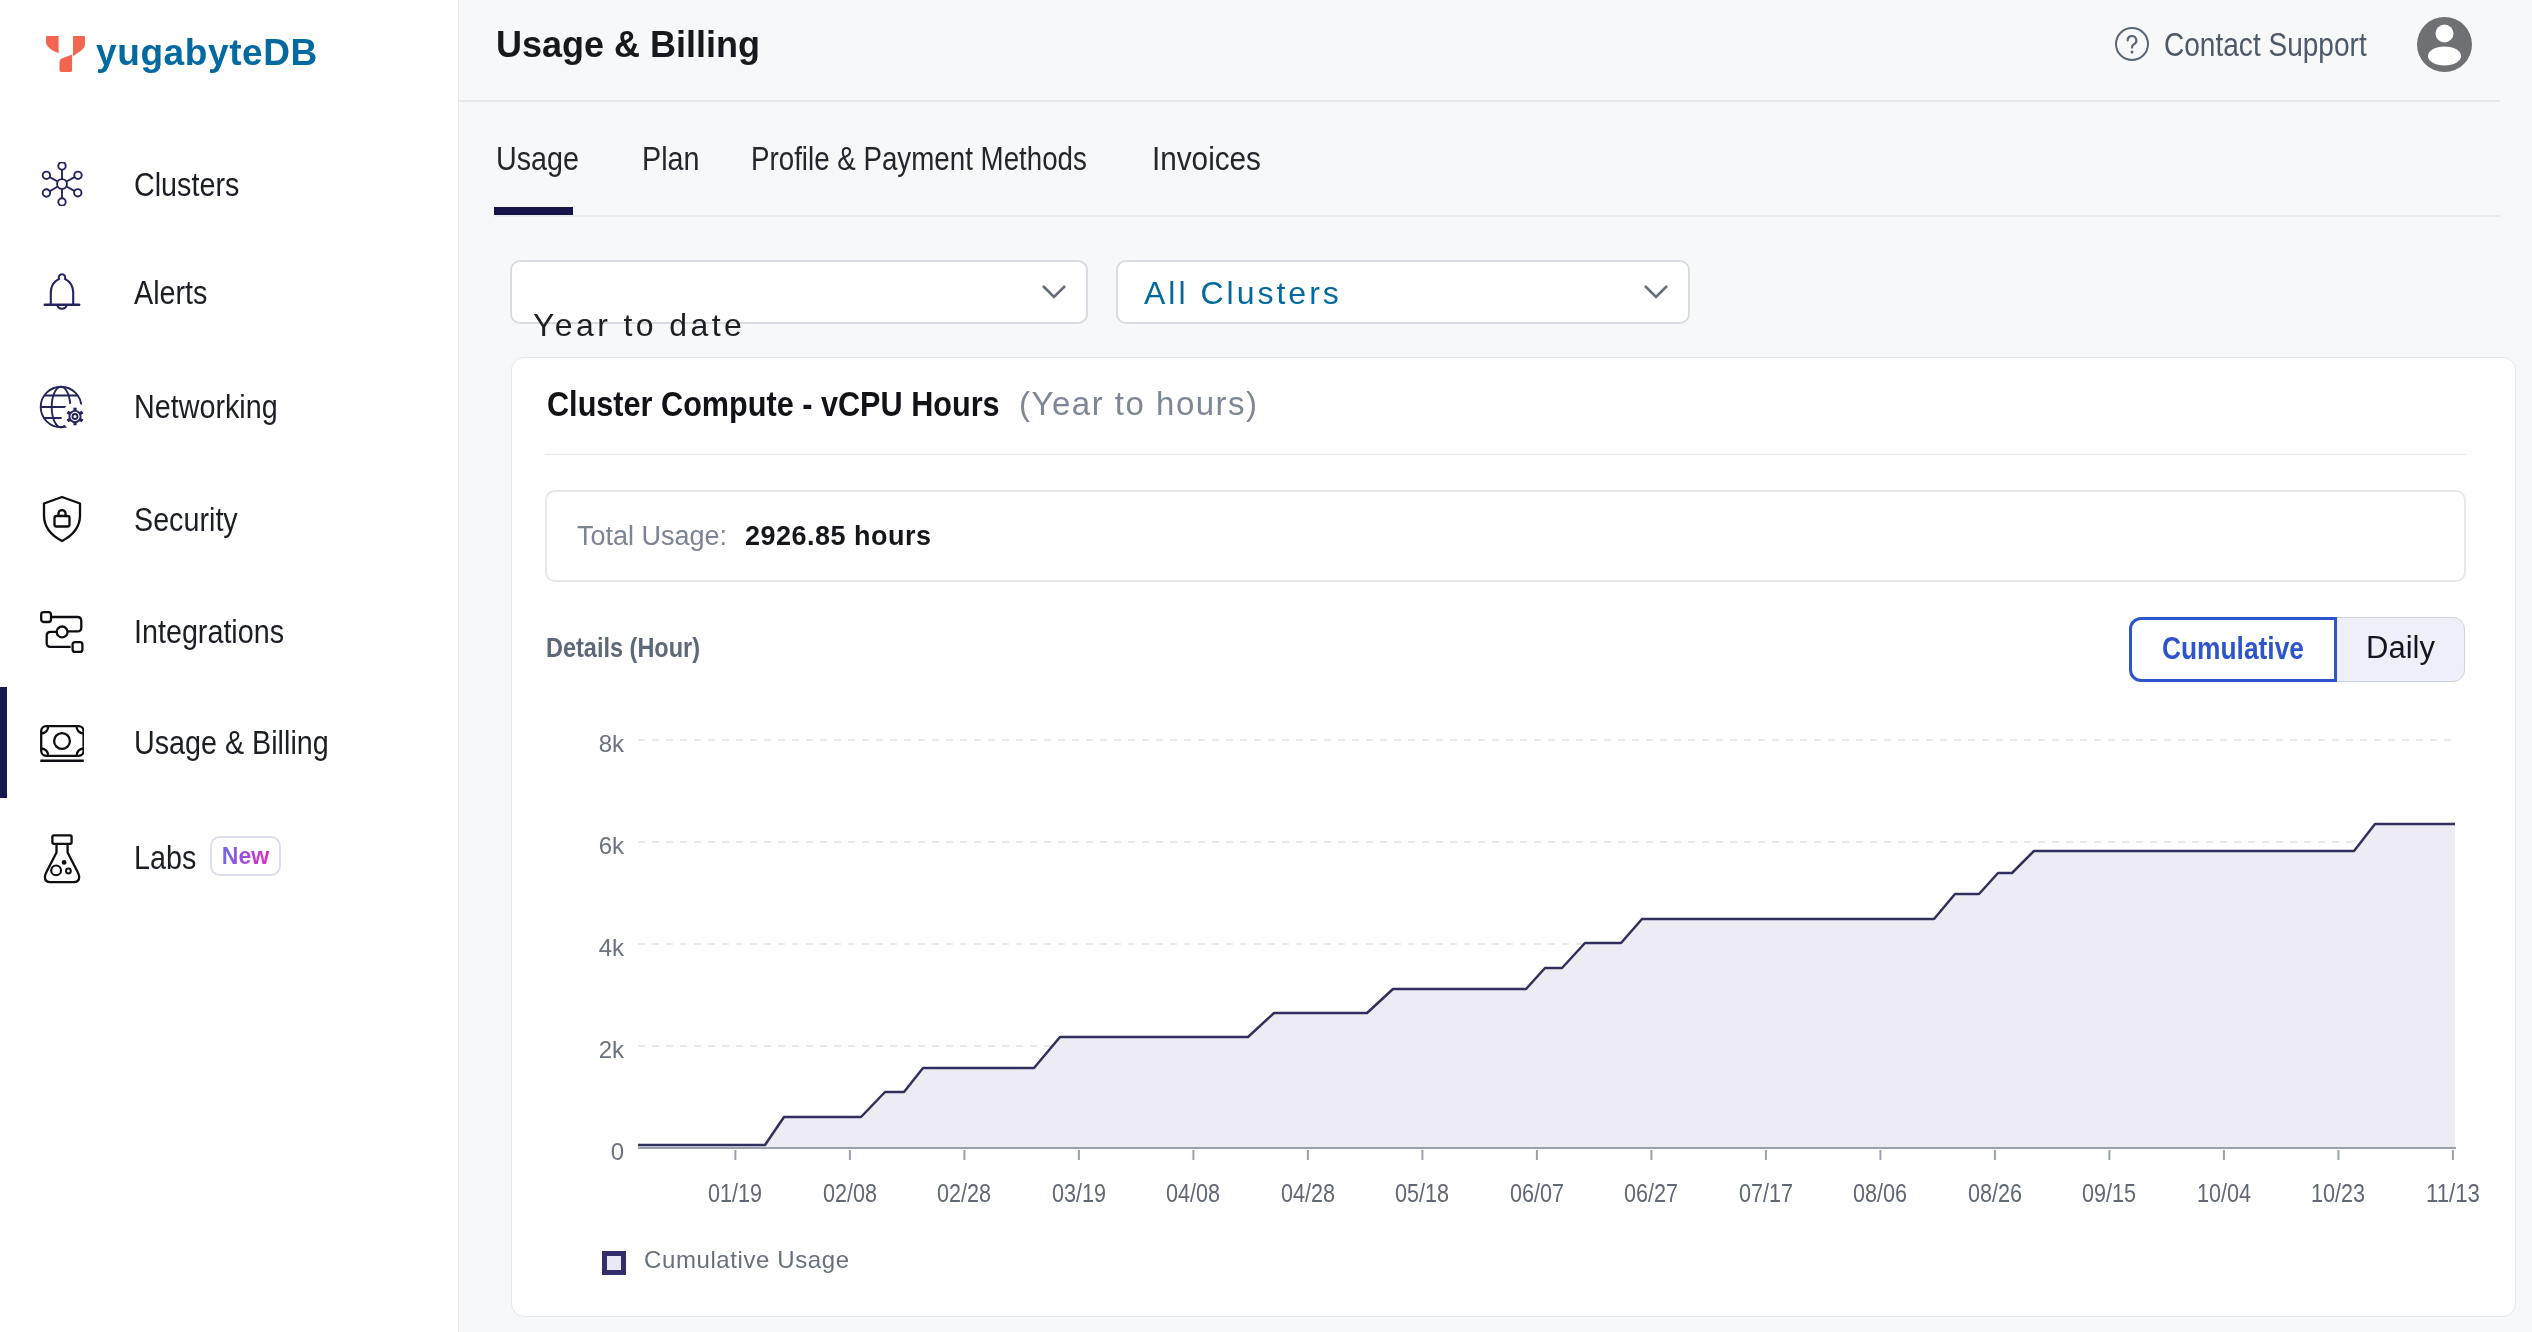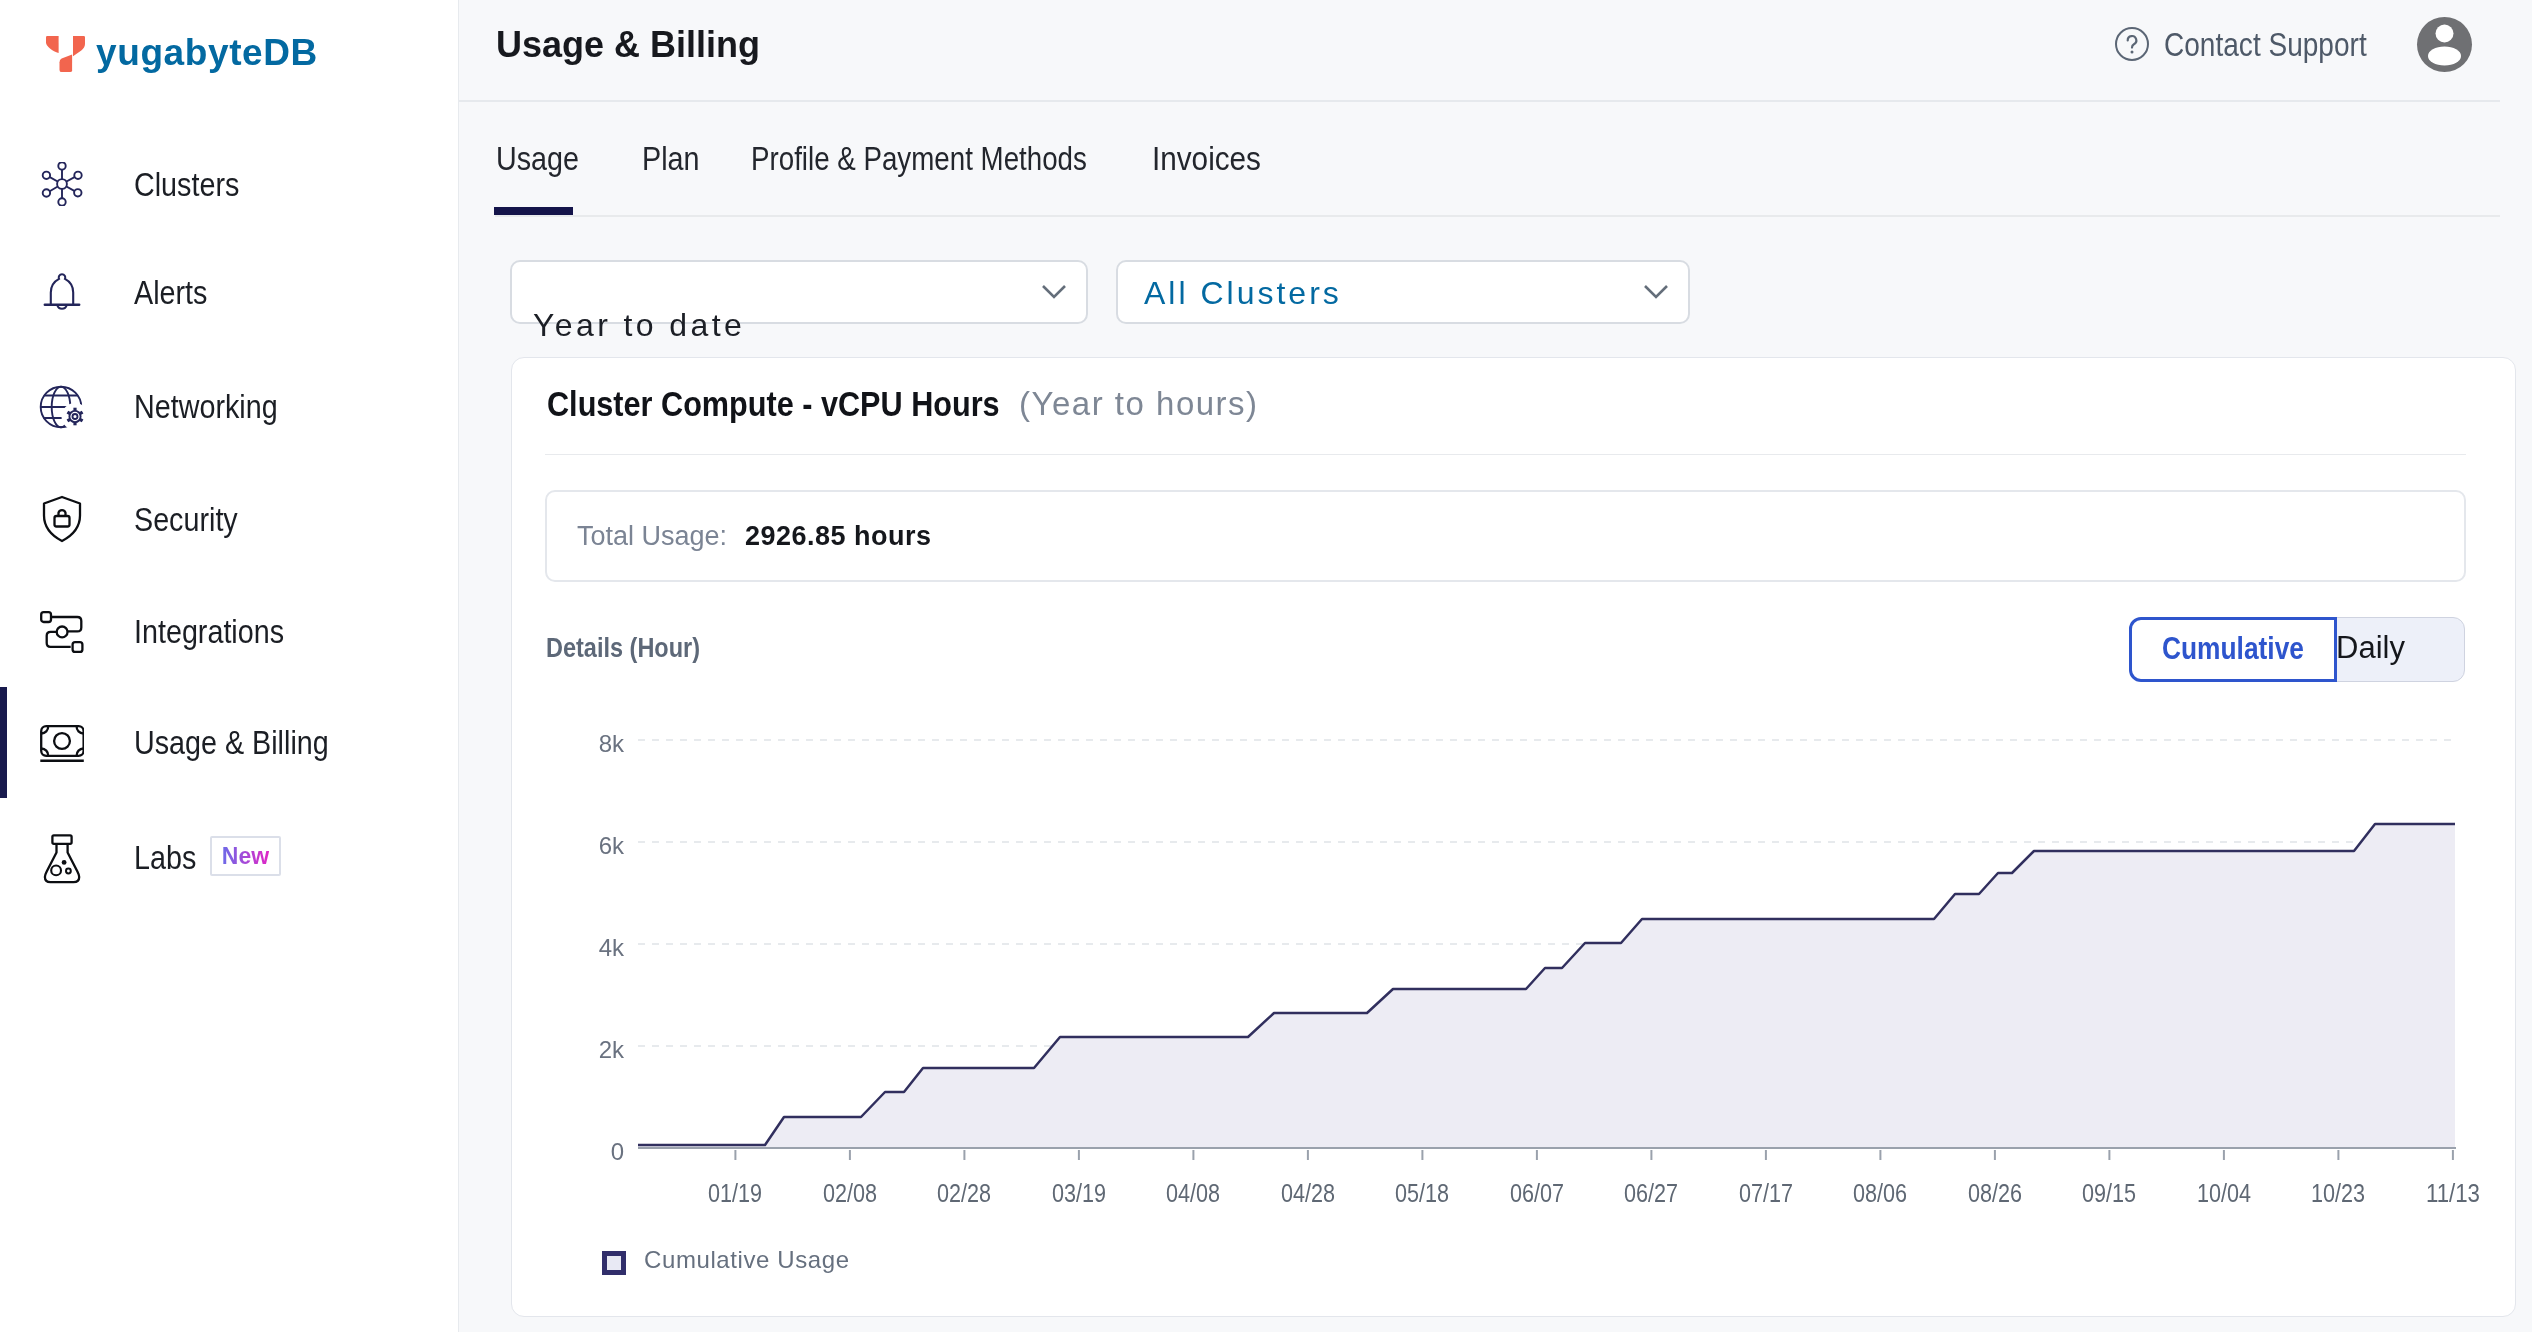--- a/index.html
+++ b/index.html
@@ -23,21 +23,21 @@
 <div class="abs" style="left:0;top:687px;width:7px;height:111px;background:#181a4d;"></div>
 
 <div class="abs nx" style="left:134px;top:166px;font-size:33px;color:#1b1e24;">Clusters</div>
 <div class="abs nx" style="left:134px;top:274px;font-size:33px;color:#1b1e24;">Alerts</div>
 <div class="abs nx" style="left:134px;top:388px;font-size:33px;color:#1b1e24;">Networking</div>
 <div class="abs nx" style="left:134px;top:501px;font-size:33px;color:#1b1e24;">Security</div>
 <div class="abs nx" style="left:134px;top:613px;font-size:33px;color:#1b1e24;">Integrations</div>
 <div class="abs nx" style="left:134px;top:724px;font-size:33px;color:#1b1e24;">Usage &amp; Billing</div>
 <div class="abs nx" style="left:134px;top:839px;font-size:33px;color:#1b1e24;">Labs</div>
 
-<div class="abs" style="left:210px;top:836px;width:71px;height:40px;border:2px solid #dbdfe9;border-radius:2px;background:#fff;text-align:center;line-height:36px;">
+<div class="abs" style="left:210px;top:836px;width:71px;height:40px;border:2px solid #dbdfe9;border-radius:10px;background:#fff;text-align:center;line-height:36px;">
   <span style="font-size:23px;font-weight:bold;background:linear-gradient(90deg,#6d6ae8,#e026c6);-webkit-background-clip:text;background-clip:text;color:transparent;">New</span>
 </div>
 
 <svg class="abs" style="left:40px;top:162px;" width="44" height="44" viewBox="0 0 44 44" fill="none" stroke="#23255a" stroke-width="1.9">
   <line x1="22" y1="22" x2="22" y2="3.3"></line>
     <line x1="22" y1="22" x2="38.1" y2="13.2"></line>
   <line x1="22" y1="22" x2="37.8" y2="30.9"></line>
     <line x1="22" y1="22" x2="22" y2="40.2"></line>
   <line x1="22" y1="22" x2="6.3" y2="31.2"></line>
     <line x1="22" y1="22" x2="6.3" y2="13.2"></line>
@@ -146,21 +146,21 @@
 <div class="abs" style="left:545px;top:454px;width:1921px;height:1px;background:#e8eaed;"></div>
 
 <div class="abs" style="left:545px;top:490px;width:1921px;height:92px;border:2px solid #e4e7ec;border-radius:10px;"></div>
 <div class="abs" style="left:577px;top:521px;font-size:27px;color:#7b8494;">Total Usage:</div>
 <div class="abs" style="left:745px;top:521px;font-size:27px;font-weight:bold;color:#15171c;letter-spacing:0.5px;">2926.85 hours</div>
 
 <div class="abs" style="left:546px;top:633px;font-size:27px;font-weight:600;color:#5d6878;transform:scaleX(0.87);transform-origin:0 50%;">Details (Hour)</div>
 <div class="abs" style="left:2336px;top:617px;width:129px;height:65px;background:#edf0f9;border:1.5px solid #cfd3e0;border-radius:0 12px 12px 0;"></div>
 <div class="abs" style="left:2129px;top:617px;width:208px;height:65px;background:#fff;border:3px solid #2e55cd;border-radius:12px 0 0 12px;"></div>
 <div class="abs" style="left:2129px;top:631px;width:208px;text-align:center;font-size:31px;font-weight:bold;color:#2e55cd;transform:scaleX(0.85);transform-origin:50% 50%;">Cumulative</div>
-<div class="abs" style="left:2336px;top:630px;width:129px;font-size:31px;color:#15171c;">Daily</div>
+<div class="abs" style="left:2336px;top:630px;width:129px;text-align:center;font-size:31px;color:#15171c;">Daily</div>
 
 <svg class="abs" style="left:520px;top:715px;" width="2012" height="500" viewBox="520 715 2012 500" fill="none">
   <g stroke="#dfe3e8" stroke-width="1.5" stroke-dasharray="7 7">
     <path d="M638,740 H2456"></path>
       <path d="M638,842 H2456"></path>
       <path d="M638,944 H2456"></path>
       <path d="M638,1046 H2456"></path>
   </g>
   <path d="M638,1145 L765,1145 L784,1117 L861,1117 L885,1092 L904,1092 L923,1068 L1034,1068 L1060,1037 L1248,1037 L1274,1013 L1367,1013 L1393,989 L1526,989 L1545,968 L1562,968 L1585,943 L1621,943 L1642,919 L1934,919 L1955,894 L1979,894 L1998,873 L2012,873 L2034,851 L2354,851 L2375,824 L2455,824 L2455,1147 L638,1147 Z" fill="#edecf4"></path>
   <path d="M638,1145 L765,1145 L784,1117 L861,1117 L885,1092 L904,1092 L923,1068 L1034,1068 L1060,1037 L1248,1037 L1274,1013 L1367,1013 L1393,989 L1526,989 L1545,968 L1562,968 L1585,943 L1621,943 L1642,919 L1934,919 L1955,894 L1979,894 L1998,873 L2012,873 L2034,851 L2354,851 L2375,824 L2455,824" stroke="#312f5e" stroke-width="2.5" stroke-linejoin="round"></path>

